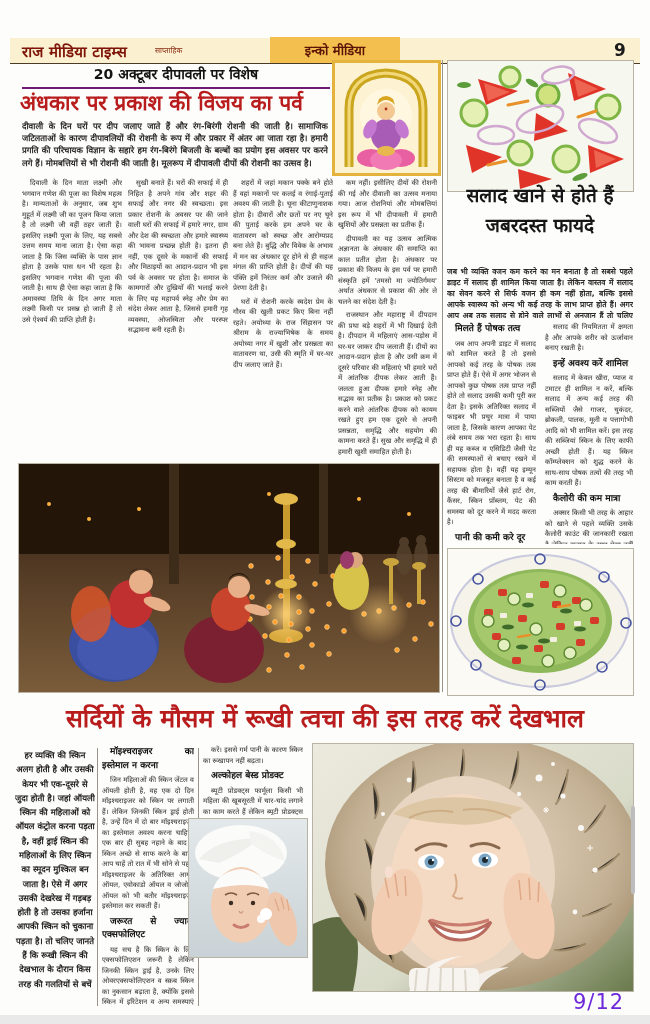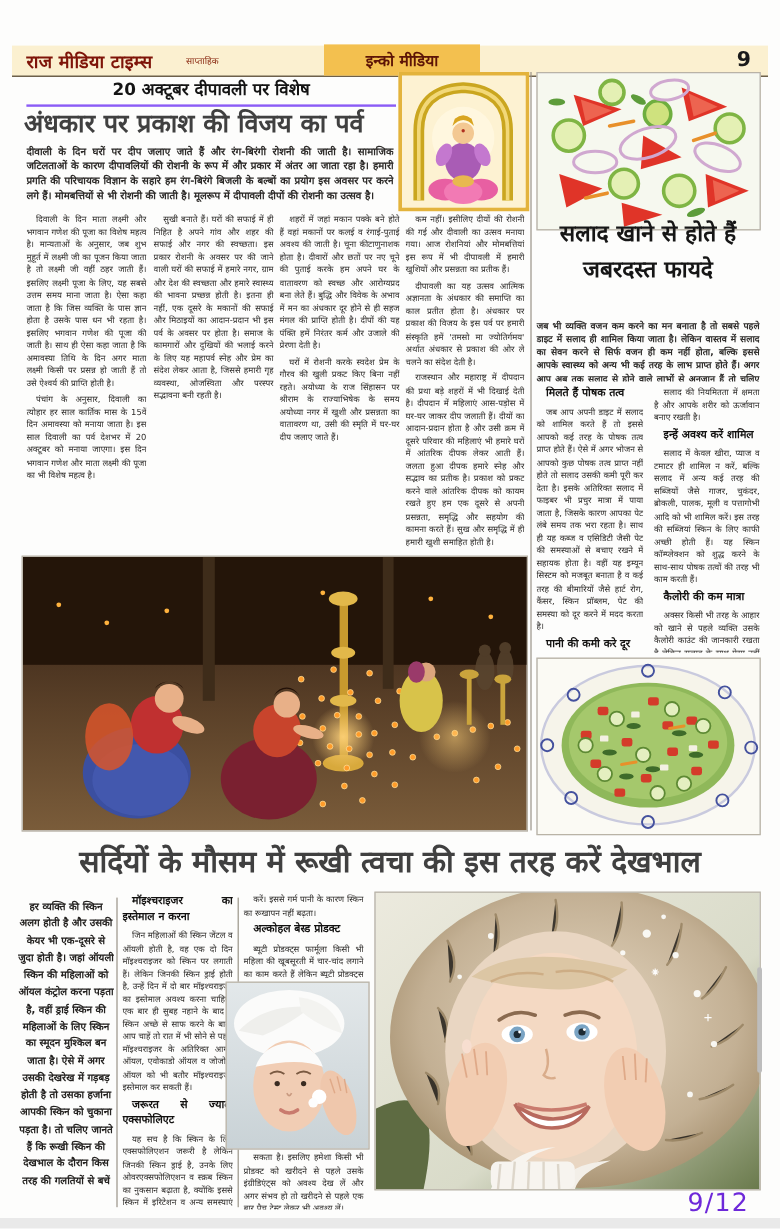--- a/index.html
+++ b/index.html
@@ -9,22 +9,22 @@
   
   .mast-band{left:10px;top:38px;width:630px;height:25px;background:#fbf0d0;border-bottom:1.5px solid #4a3c28;}
   .paper-name{left:22px;top:41px;font-size:15px;font-weight:bold;color:#7e1408;letter-spacing:.2px;}
   .edition-tag{left:155px;top:45px;font-size:7.5px;color:#8a2a12;}
   .brand-box{left:270px;top:37px;width:130px;height:26px;background:#f3c04f;display:flex;align-items:center;justify-content:center;text-align:center;}
   .brand-box span{font-size:13px;font-weight:bold;color:#5d1406;}
   .dateline{left:505px;top:45px;font-size:8.5px;font-weight:normal;color:#8a1d0d;margin-top:20px;}
   .page-num{left:614px;top:40px;font-size:17px;font-weight:bold;color:#1a1a1a;}
   
   .kicker{left:22px;top:64px;width:308px;height:23px;text-align:center;font-size:14px;font-weight:bold;color:#141414;
-          border-bottom:2px solid #8b5cf6;}
-  .headline-red{color:#404040;font-weight:bold;}
+          border-bottom:2px solid #701a75;}
+  .headline-red{color:#b91c1c;font-weight:bold;}
   .hl-diwali{left:20px;top:88px;width:314px;height:30px;font-size:21px;white-space:nowrap;overflow:hidden;}
   .intro{left:22px;top:120px;width:306px;height:54px;font-size:8.4px;font-weight:600;line-height:1.45;
          text-align:justify;color:#2c2a28;overflow:hidden;}
   .bodycol{font-size:7px;line-height:1.5;text-align:justify;color:#2e2c2a;overflow:hidden;}
   .bodycol p{margin:0 0 3px;text-indent:8px;}
   .subhead{font-size:9px;font-weight:bold;color:#121110;margin:3px 0 1px;text-indent:0;}
   
   .photo{overflow:hidden;border:1px solid #b9b3a6;background:#ddd;}
   .deity{left:332px;top:60px;width:103px;height:110px;border:3px solid #e3b33c;background:#fdf1cf;}
   .vrule{width:1px;background:#9a9488;}
@@ -75,21 +75,20 @@
       <ellipse cx="67" cy="66" rx="6" ry="10" transform="rotate(-25 67 66)" fill="#c478cf"></ellipse>
       <circle cx="51" cy="48" r="9" fill="#f3c892"></circle>
       <path d="M42 42 Q51 32 60 42 L58 36 Q51 30 44 36 Z" fill="#d9a520"></path>
       <circle cx="51" cy="46" r="1.4" fill="#b03020"></circle>
       <ellipse cx="51" cy="88" rx="9" ry="5" fill="#e8b84f"></ellipse>
     </svg>
   </div>
 
   <div class="abs bodycol" style="left:22px;top:178px;width:100px;height:283px;">
     <p>दिवाली के दिन माता लक्ष्मी और भगवान गणेश की पूजा का विशेष महत्व है। मान्यताओं के अनुसार, जब शुभ मुहूर्त में लक्ष्मी जी का पूजन किया जाता है तो लक्ष्मी जी वहीं ठहर जाती हैं। इसलिए लक्ष्मी पूजा के लिए, यह सबसे उत्तम समय माना जाता है। ऐसा कहा जाता है कि जिस व्यक्ति के पास ज्ञान होता है उसके पास धन भी रहता है। इसलिए भगवान गणेश की पूजा की जाती है। साथ ही ऐसा कहा जाता है कि अमावस्या तिथि के दिन अगर माता लक्ष्मी किसी पर प्रसन्न हो जाती हैं तो उसे ऐश्वर्य की प्राप्ति होती है।</p>
-    <p>पंचांग के अनुसार, दिवाली का त्योहार हर साल कार्तिक मास के 15वें दिन अमावस्या को मनाया जाता है। इस साल दिवाली का पर्व देशभर में 20 अक्टूबर को मनाया जाएगा। इस दिन भगवान गणेश और माता लक्ष्मी की पूजा का भी विशेष महत्व है।</p>
   </div>
   <div class="abs bodycol" style="left:128px;top:178px;width:100px;height:283px;">
     <p>सुखी बनाते हैं। घरों की सफाई में ही निहित है अपने गांव और शहर की सफाई और नगर की स्वच्छता। इस प्रकार रोशनी के अवसर पर की जाने वाली घरों की सफाई में हमारे नगर, ग्राम और देश की स्वच्छता और हमारे स्वास्थ्य की भावना प्रच्छन्न होती है। इतना ही नहीं, एक दूसरे के मकानों की सफाई और मिठाइयों का आदान-प्रदान भी इस पर्व के अवसर पर होता है। समाज के कामगारों और दुखियों की भलाई करने के लिए यह महापर्व स्नेह और प्रेम का संदेश लेकर आता है, जिससे हमारी गृह व्यवस्था, ओजस्विता और परस्पर सद्भावना बनी रहती है।</p>
   </div>
   <div class="abs bodycol" style="left:233px;top:178px;width:100px;height:283px;">
     <p>शहरों में जहां मकान पक्के बने होते हैं वहां मकानों पर कलई व रंगाई-पुताई अवश्य की जाती है। चूना कीटाणुनाशक होता है। दीवारों और छतों पर नए चूने की पुताई करके हम अपने घर के वातावरण को स्वच्छ और आरोग्यप्रद बना लेते हैं। बुद्धि और विवेक के अभाव में मन का अंधकार दूर होने से ही सहज मंगल की प्राप्ति होती है। दीपों की यह पंक्ति हमें निरंतर कर्म और उजाले की प्रेरणा देती है।</p>
     <p>घरों में रोशनी करके स्वदेश प्रेम के गौरव की खुली प्रकट किए बिना नहीं रहते। अयोध्या के राज सिंहासन पर श्रीराम के राज्याभिषेक के समय अयोध्या नगर में खुशी और प्रसन्नता का वातावरण था, उसी की स्मृति में घर-घर दीप जलाए जाते हैं।</p>
   </div>
   <div class="abs bodycol" style="left:338px;top:178px;width:99px;height:283px;">
     <p>कम नहीं। इसीलिए दीयों की रोशनी की गई और दीवाली का उत्सव मनाया गया। आज रोशनियां और मोमबत्तियां इस रूप में भी दीपावली में हमारी खुशियों और प्रसन्नता का प्रतीक हैं।</p>
@@ -382,23 +381,20 @@
       <g stroke="#dfa988" stroke-width="1.2">
         <line x1="86" y1="80" x2="90" y2="92"></line>
           <line x1="92" y1="78" x2="95" y2="90"></line>
           <line x1="98" y1="80" x2="100" y2="92"></line>
       </g>
       <circle cx="77" cy="95" r="6" fill="#ffffff"></circle>
       <circle cx="72" cy="100" r="4" fill="#fdfdfd"></circle>
     </svg>
   </div>
 
-  <div class="abs bodycol" style="left:203px;top:960px;width:100px;height:48px;">
-    <p>सकता है। इसलिए हमेशा किसी भी प्रोडक्ट को खरीदने से पहले उसके इंग्रीडिएंट्स को अवश्य देख लें और अगर संभव हो तो खरीदने से पहले एक बार पैच टेस्ट लेकर भी अवश्य लें।</p>
-  </div>
 
   <div class="abs photo" style="left:312px;top:743px;width:320px;height:247px;">
     <svg width="320" height="247" viewBox="0 0 320 247">
       <defs>
         <linearGradient id="wbg" x1="0" y1="0" x2="1" y2="1">
           <stop offset="0%" stop-color="#eceade"></stop>
             <stop offset="60%" stop-color="#d9dbc9"></stop>
             <stop offset="100%" stop-color="#6a7a4c"></stop>
         </linearGradient>
         <radialGradient id="furg" cx="50%" cy="45%" r="60%">

